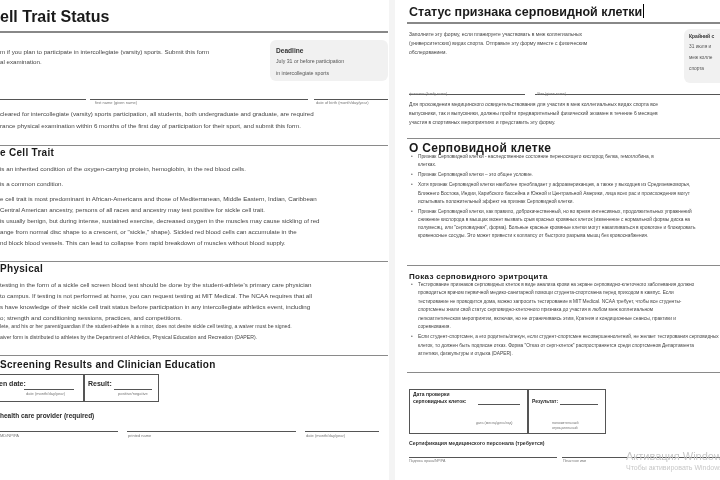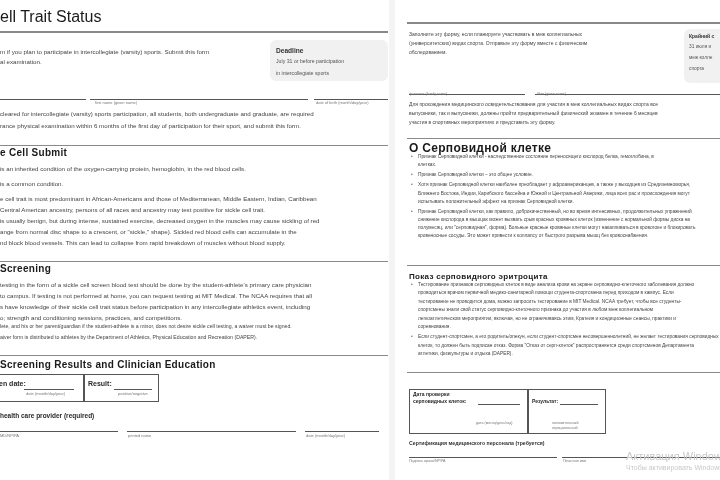--- a/index.html
+++ b/index.html
@@ -4,21 +4,21 @@
 <style>
   html, body { margin:0; padding:0; }
   body { width:720px; height:480px; background:#ffffff; position:relative; overflow:hidden;
          font-family:"Liberation Sans", sans-serif; color:#2a2a2a; }
   .page { position:absolute; top:0; height:480px; background:#fff; overflow:hidden; }
   #left-page { left:0; width:390px; }
   #right-page { left:395px; width:325px; }
   .divider-shadow { position:absolute; left:389px; top:0; width:6px; height:480px; background:#f4f4f4; }
 
   .abs { position:absolute; }
-  .title { font-weight:normal; color:#1a1a1a; white-space:nowrap; }
+  .title { font-weight:bold; color:#1a1a1a; white-space:nowrap; }
   .rule { position:absolute; height:1px; background:#8a8a8a; }
   .rule.thick { height:2px; background:#888; }
   .txt { position:absolute; font-size:6.2px; line-height:1.55; color:#444; white-space:nowrap; }
   .txt.small { font-size:4px; color:#777; }
   .h2 { position:absolute; font-weight:bold; font-size:10px; color:#1a1a1a; white-space:nowrap; letter-spacing:0.3px; }
   .deadline { position:absolute; background:#f1f1f1; border-radius:6px; }
   .deadline .dl-title { font-weight:bold; font-size:6.6px; color:#333; }
   .deadline .dl-text { font-size:5.2px; color:#555; line-height:2; }
   .sigline { position:absolute; height:1px; background:#555; }
   .box { position:absolute; border:1px solid #555; }
@@ -47,31 +47,31 @@
   <div class="sigline" style="left:0;top:99px;width:86px;"></div>
   <div class="sigline" style="left:90px;top:99px;width:218px;"></div>
   <div class="sigline" style="left:314px;top:99px;width:74px;"></div>
   <div class="txt small" style="left:95px;top:100px;">first name (given name)</div>
   <div class="txt small" style="left:316px;top:100px;">date of birth (month/day/year)</div>
 
   <div class="txt" style="left:0;top:109px;">cleared for intercollegiate (varsity) sports participation, all students, both undergraduate and graduate, are required</div>
   <div class="txt" style="left:0;top:121px;">rance physical examination within 6 months of the first day of participation for their sport, and submit this form.</div>
 
   <div class="rule" style="left:0;top:145px;width:388px;"></div>
-  <div class="h2" style="left:0;top:147px;">e Cell Submit</div>
+  <div class="h2" style="left:0;top:147px;">e Cell Trait</div>
   <div class="txt" style="left:0;top:164px;">is an inherited condition of the oxygen-carrying protein, hemoglobin, in the red blood cells.</div>
   <div class="txt" style="left:0;top:179px;">is a common condition.</div>
   <div class="txt" style="left:0;top:194px;">e cell trait is most predominant in African-Americans and those of Mediterranean, Middle Eastern, Indian, Caribbean</div>
   <div class="txt" style="left:0;top:205px;">Central American ancestry, persons of all races and ancestry may test positive for sickle cell trait.</div>
   <div class="txt" style="left:0;top:216px;">is usually benign, but during intense, sustained exercise, decreased oxygen in the muscles may cause sickling of red</div>
   <div class="txt" style="left:0;top:227px;">ange from normal disc shape to a crescent, or "sickle," shape). Sickled red blood cells can accumulate in the</div>
   <div class="txt" style="left:0;top:238px;">nd block blood vessels. This can lead to collapse from rapid breakdown of muscles without blood supply.</div>
 
   <div class="rule" style="left:0;top:261px;width:388px;"></div>
-  <div class="h2" style="left:0;top:263px;">Screening</div>
+  <div class="h2" style="left:0;top:263px;">Physical</div>
   <div class="txt" style="left:0;top:280px;">testing in the form of a sickle cell screen blood test should be done by the student-athlete's primary care physician</div>
   <div class="txt" style="left:0;top:291px;">to campus. If testing is not performed at home, you can request testing at MIT Medical. The NCAA requires that all</div>
   <div class="txt" style="left:0;top:302px;">s have knowledge of their sickle cell trait status before participation in any intercollegiate athletics event, including</div>
   <div class="txt" style="left:0;top:313px;">o; strength and conditioning sessions, practices, and competitions.</div>
   <div class="txt" style="left:0;top:322px;font-size:5.2px;">lete, and his or her parent/guardian if the student-athlete is a minor, does not desire sickle cell testing, a waiver must be signed.</div>
   <div class="txt" style="left:0;top:333px;font-size:5.2px;">aiver form is distributed to athletes by the Department of Athletics, Physical Education and Recreation (DAPER).</div>
 
   <div class="rule" style="left:0;top:355px;width:388px;"></div>
   <div class="h2" style="left:0;top:359px;">Screening Results and Clinician Education</div>
 
@@ -91,20 +91,21 @@
   <div class="sigline" style="left:127px;top:431px;width:169px;"></div>
   <div class="sigline" style="left:305px;top:431px;width:74px;"></div>
   <div class="txt small" style="left:0;top:433px;">MD/NP/PA</div>
   <div class="txt small" style="left:128px;top:433px;">printed name</div>
   <div class="txt small" style="left:306px;top:433px;">date (month/day/year)</div>
 </div>
 
 <div class="divider-shadow"></div>
 
 <div id="right-page" class="page">
+  <div class="abs title" style="left:14px;top:4px;font-size:12.5px;"><span>Статус признака серповидной клетки</span><span class="cursor"></span></div>
   <div class="rule thick" style="left:12px;top:22px;width:313px;"></div>
 
   <div class="txt" style="left:14px;top:31px;font-size:5px;">Заполните эту форму, если планируете участвовать в меж коллегиальных</div>
   <div class="txt" style="left:14px;top:40px;font-size:5px;">(университетских) видах спорта. Отправьте эту форму вместе с физическим</div>
   <div class="txt" style="left:14px;top:49px;font-size:5px;">обследованием.</div>
 
   <div class="deadline" style="left:289px;top:29px;width:50px;height:54px;">
     <div class="abs dl-title" style="left:5px;top:4px;font-size:5px;white-space:nowrap;">Крайний с</div>
     <div class="abs dl-text" style="left:5px;top:13px;font-size:4.8px;white-space:nowrap;">31 июля и</div>
     <div class="abs dl-text" style="left:5px;top:24px;font-size:4.8px;white-space:nowrap;">меж колле</div>

